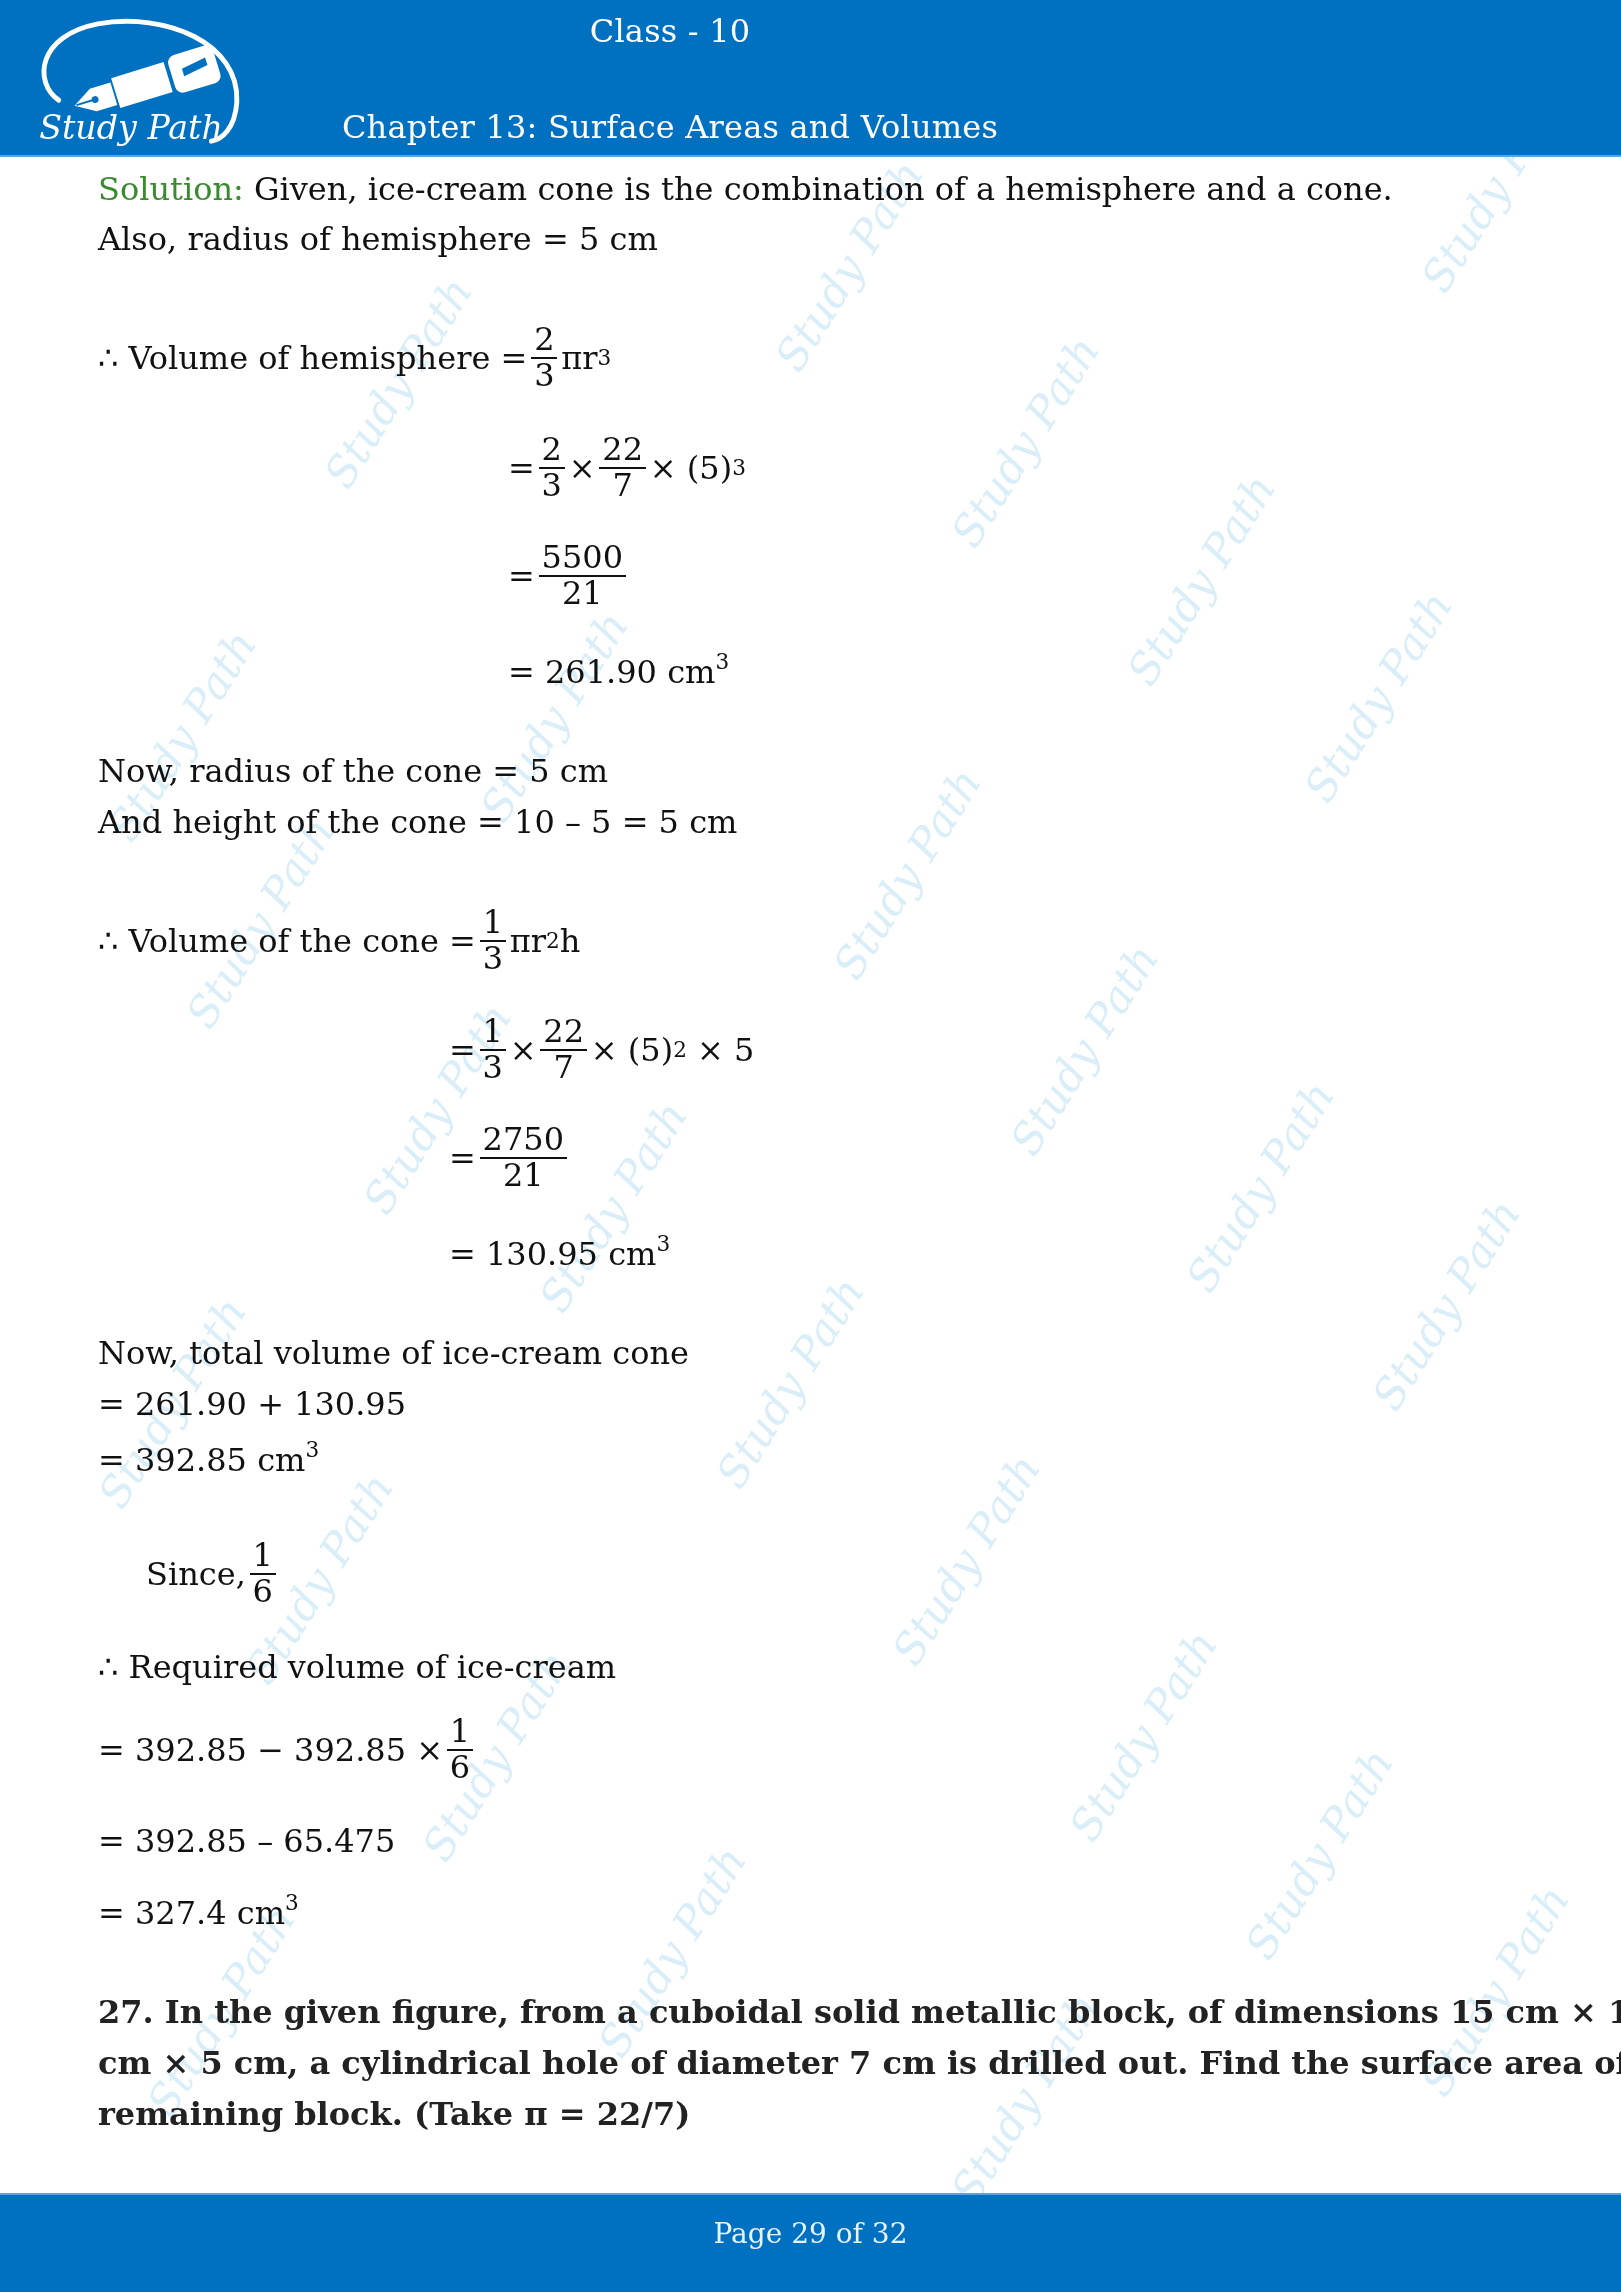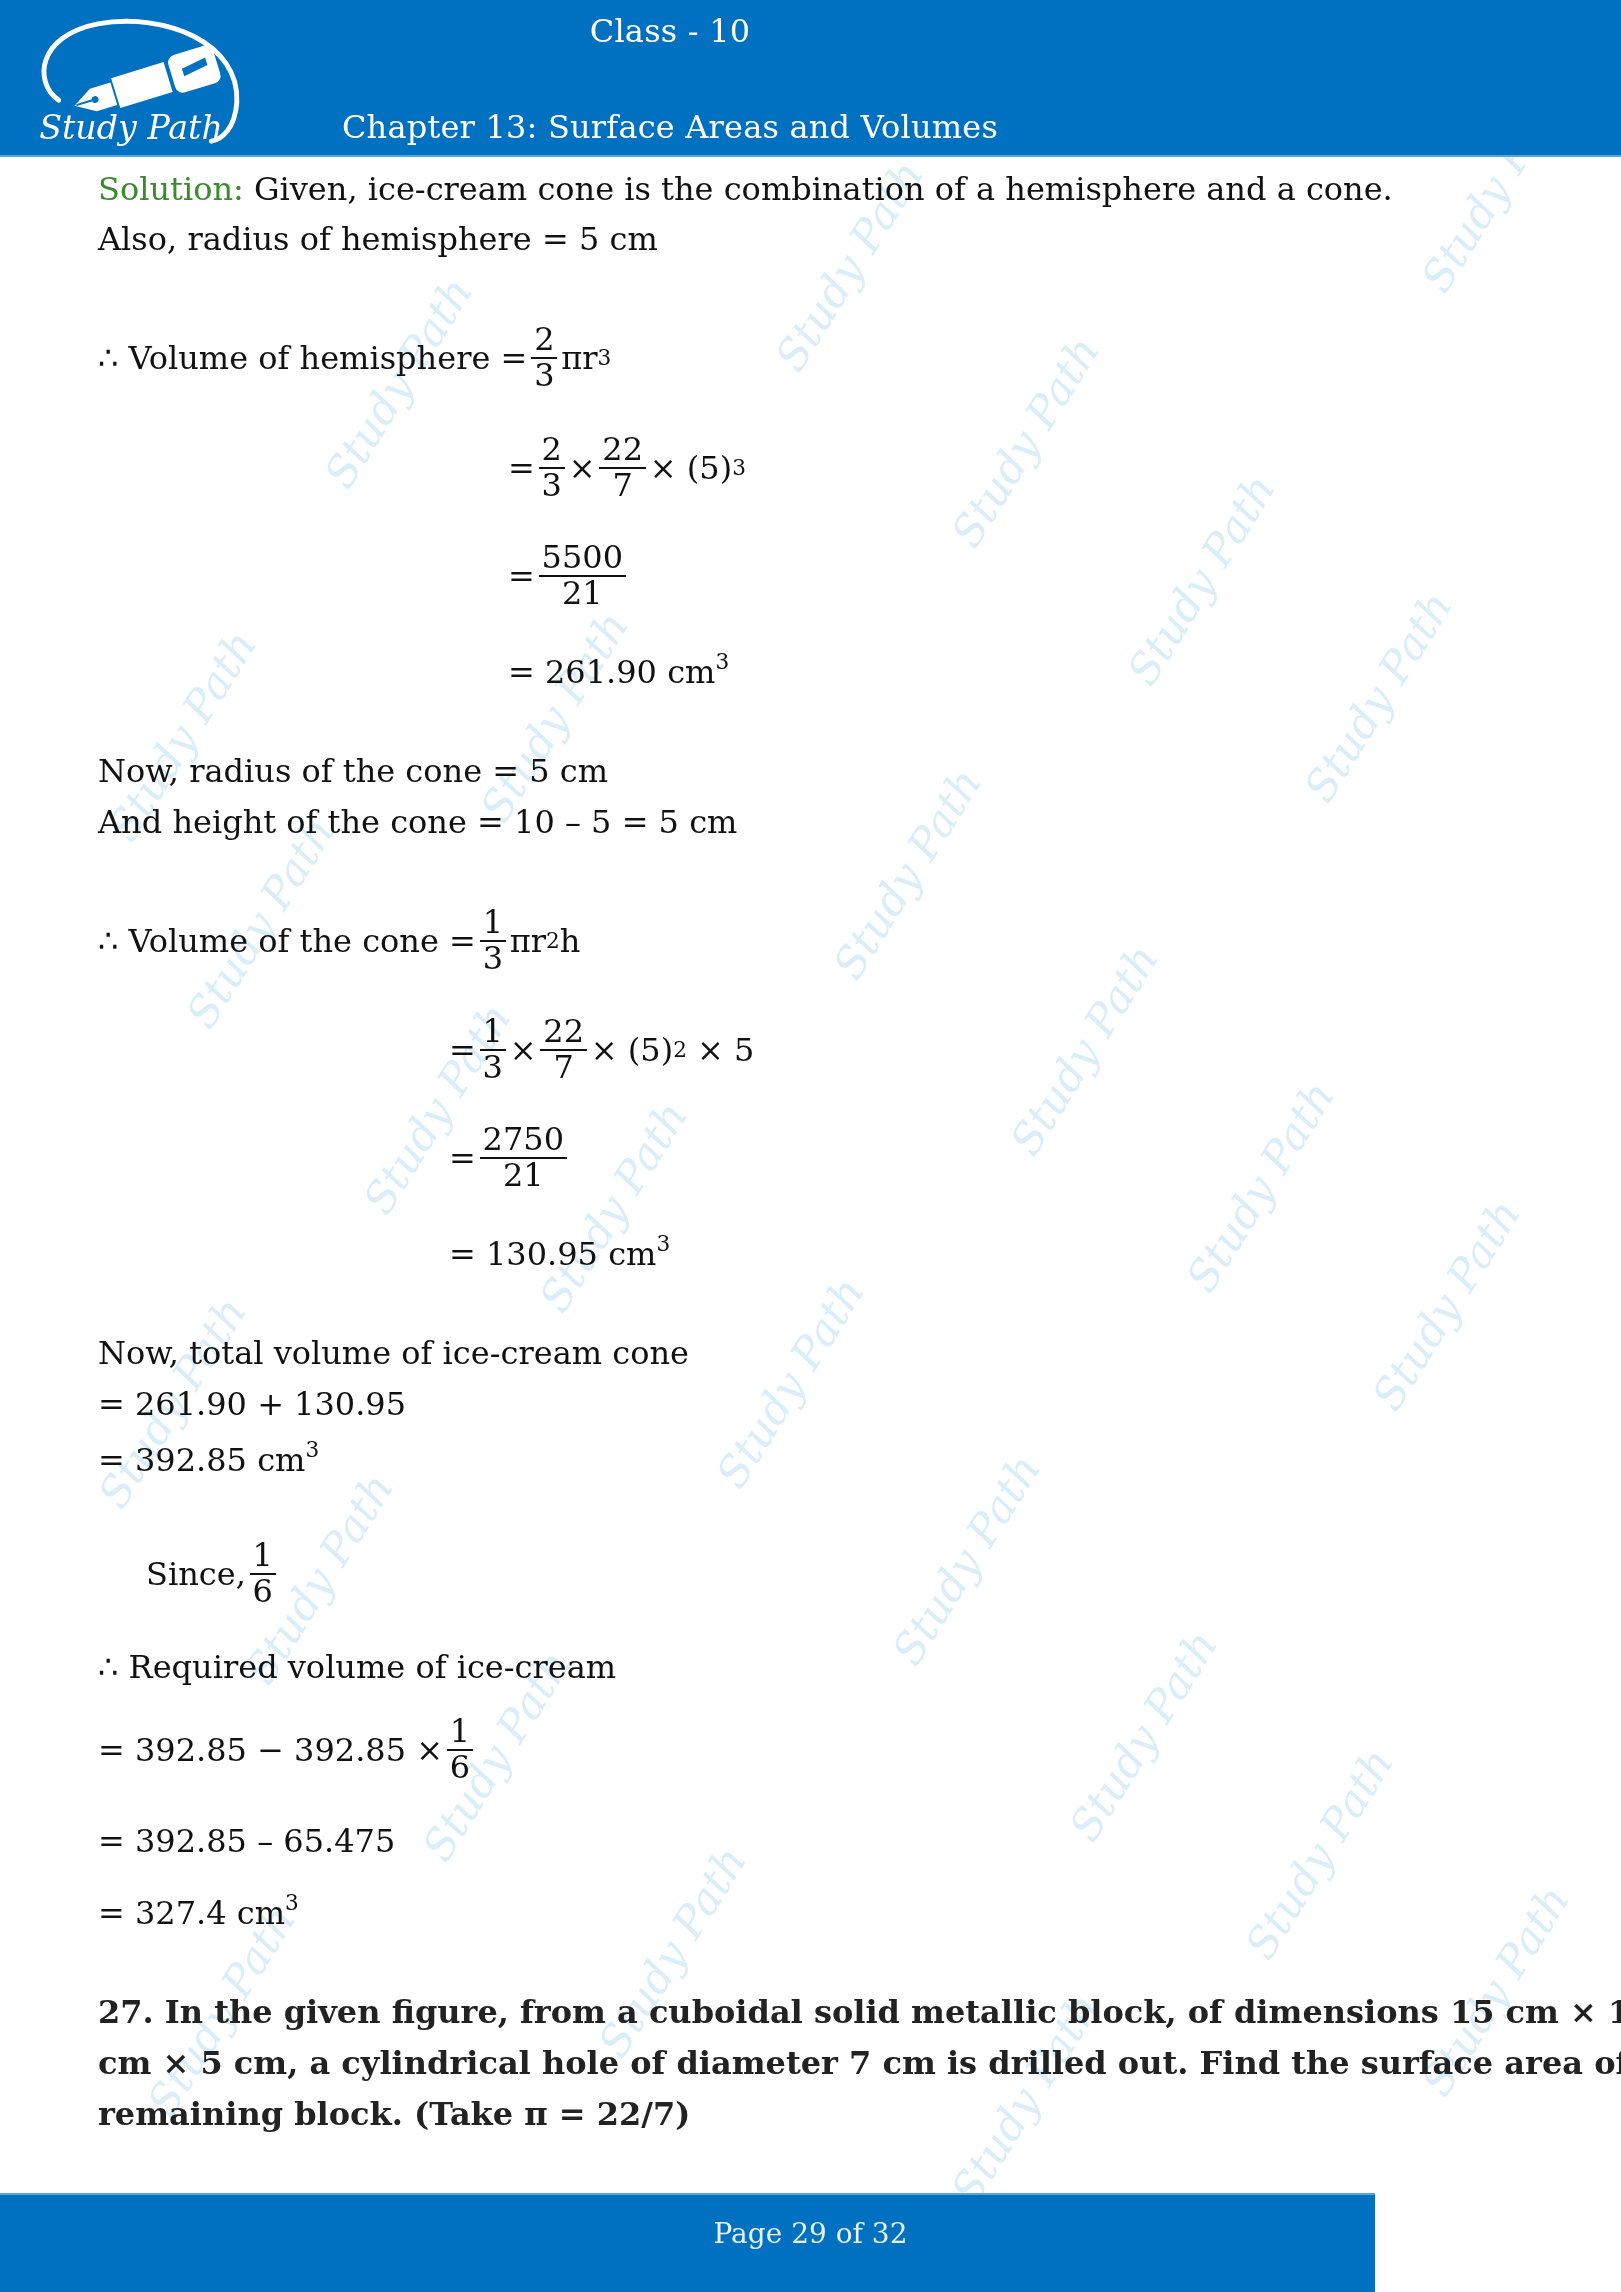--- a/index.html
+++ b/index.html
@@ -3,21 +3,21 @@
 <meta charset="utf-8">
 <style>
   * { box-sizing: border-box; margin: 0; padding: 0; }
   html, body { width: 1621px; height: 2293px; background: #ffffff; overflow: hidden; }
   body { position: relative; font-family: "DejaVu Serif", "Liberation Serif", serif; color: #111; }
 
   .header { position: absolute; left: 0; top: 0; width: 1621px; height: 157px; background: #0070c0; border-bottom: 2.9px solid #5aa5dd; }
   .header .hline { position: absolute; left: 0; width: 1340px; text-align: center; color: #ffffff; font-family: "DejaVu Serif", serif; font-size: 32px; letter-spacing: 0.2px; }
   .logo { position: absolute; left: 29px; top: 13.7px; width: 218px; height: 137px; }
 
-  .footer { position: absolute; left: 0; top: 2193px; width: 1375px; height: 100px; background: #0070c0; border-top: 2.9px solid #5aa5dd; }
+  .footer { position: absolute; left: 0; top: 2193px; width: 1621px; height: 100px; background: #0070c0; border-top: 2.9px solid #5aa5dd; }
   .footer .page { position: absolute; left: 0; top: 21.6px; width: 1621px; text-align: center; color: #e8f2fb; font-size: 28px; }
 
   .wm { position: absolute; color: #d9eef8; font-family: "DejaVu Serif", serif; font-style: italic; font-size: 43px; transform: rotate(-58deg); transform-origin: left top; white-space: nowrap; pointer-events: none; }
 
   .t { position: absolute; font-size: 32px; white-space: nowrap; line-height: 1; }
   .green { color: #3a8a2e; }
   .bold { font-weight: bold; color: #222; }
   .frac { display: inline-flex; flex-direction: column; align-items: center; vertical-align: middle; margin: 0 3.9px; }
   .frac .num, .frac .den { line-height: 1.05; font-size: 32px; padding: 0 2.9px; }
   .frac .num { border-bottom: 2.5px solid #111; }

